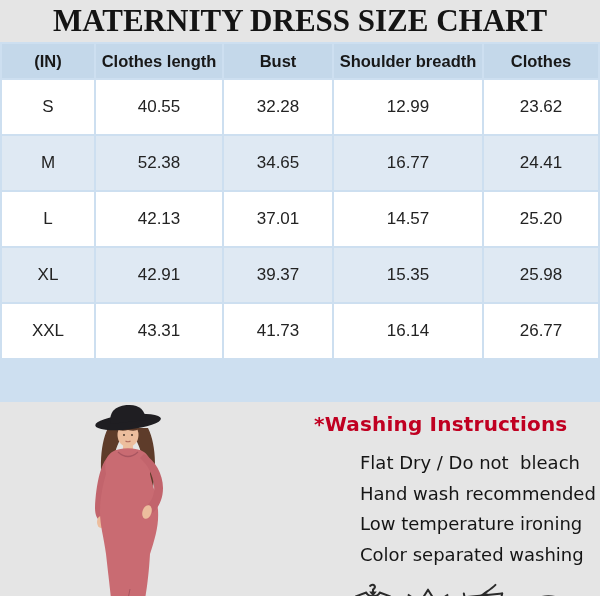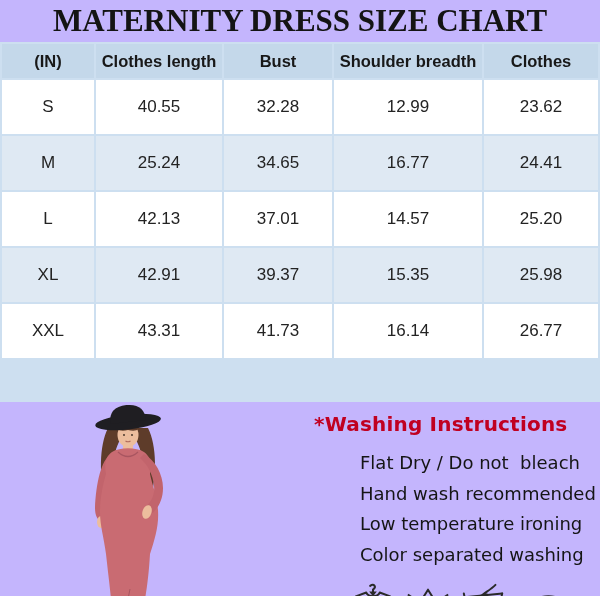--- a/index.html
+++ b/index.html
@@ -1,19 +1,19 @@
 <!DOCTYPE html>
 <html><head>
 <meta charset="utf-8">
 <style>
   * { margin:0; padding:0; box-sizing:border-box; }
   html,body { background:#ffffff; }
   body { width:600px; height:596px; overflow:hidden;
          font-family:"Liberation Sans", sans-serif; }
-  .page { width:600px; height:596px; background:#c4b5fd; position:relative; }
+  .page { width:600px; height:596px; background:#e5e5e5; position:relative; }
 
   
   .title-bar { height:42px; display:flex; align-items:center; justify-content:center; }
   .title-bar h1 {
     font-family:"Liberation Serif", serif;
     font-weight:bold; font-size:31px; color:#141414; letter-spacing:0px;
     white-space:nowrap;
   }
 
   
@@ -58,21 +58,21 @@
     <div class="trow">
       <div class="cell">S</div>
       <div class="cell">40.55</div>
       <div class="cell">32.28</div>
       <div class="cell">12.99</div>
       <div class="cell">23.62</div>
     </div>
 
     <div class="trow stripe">
       <div class="cell">M</div>
-      <div class="cell">25.24</div>
+      <div class="cell">52.38</div>
       <div class="cell">34.65</div>
       <div class="cell">16.77</div>
       <div class="cell">24.41</div>
     </div>
 
     <div class="trow">
       <div class="cell">L</div>
       <div class="cell">42.13</div>
       <div class="cell">37.01</div>
       <div class="cell">14.57</div>

